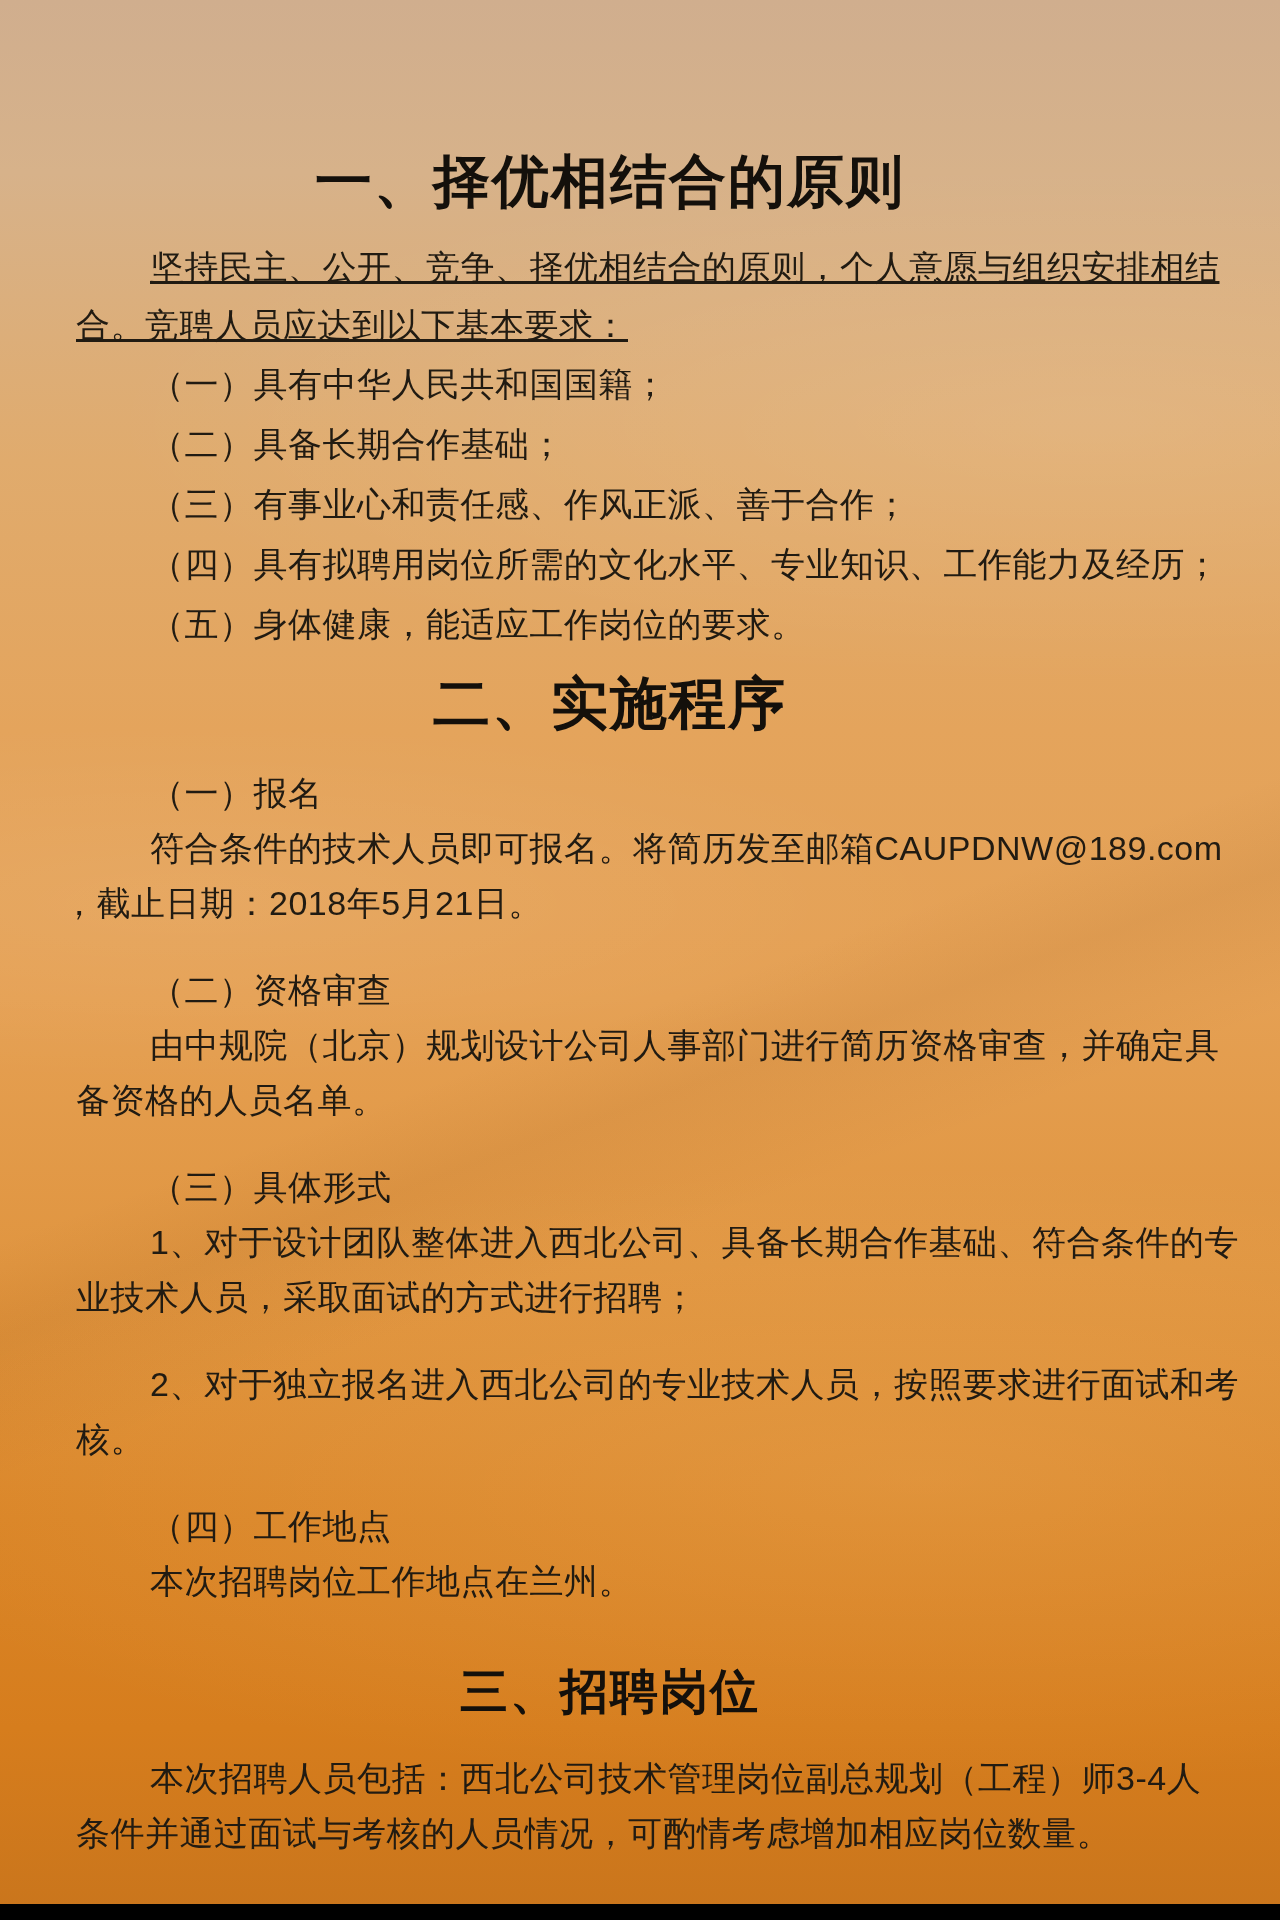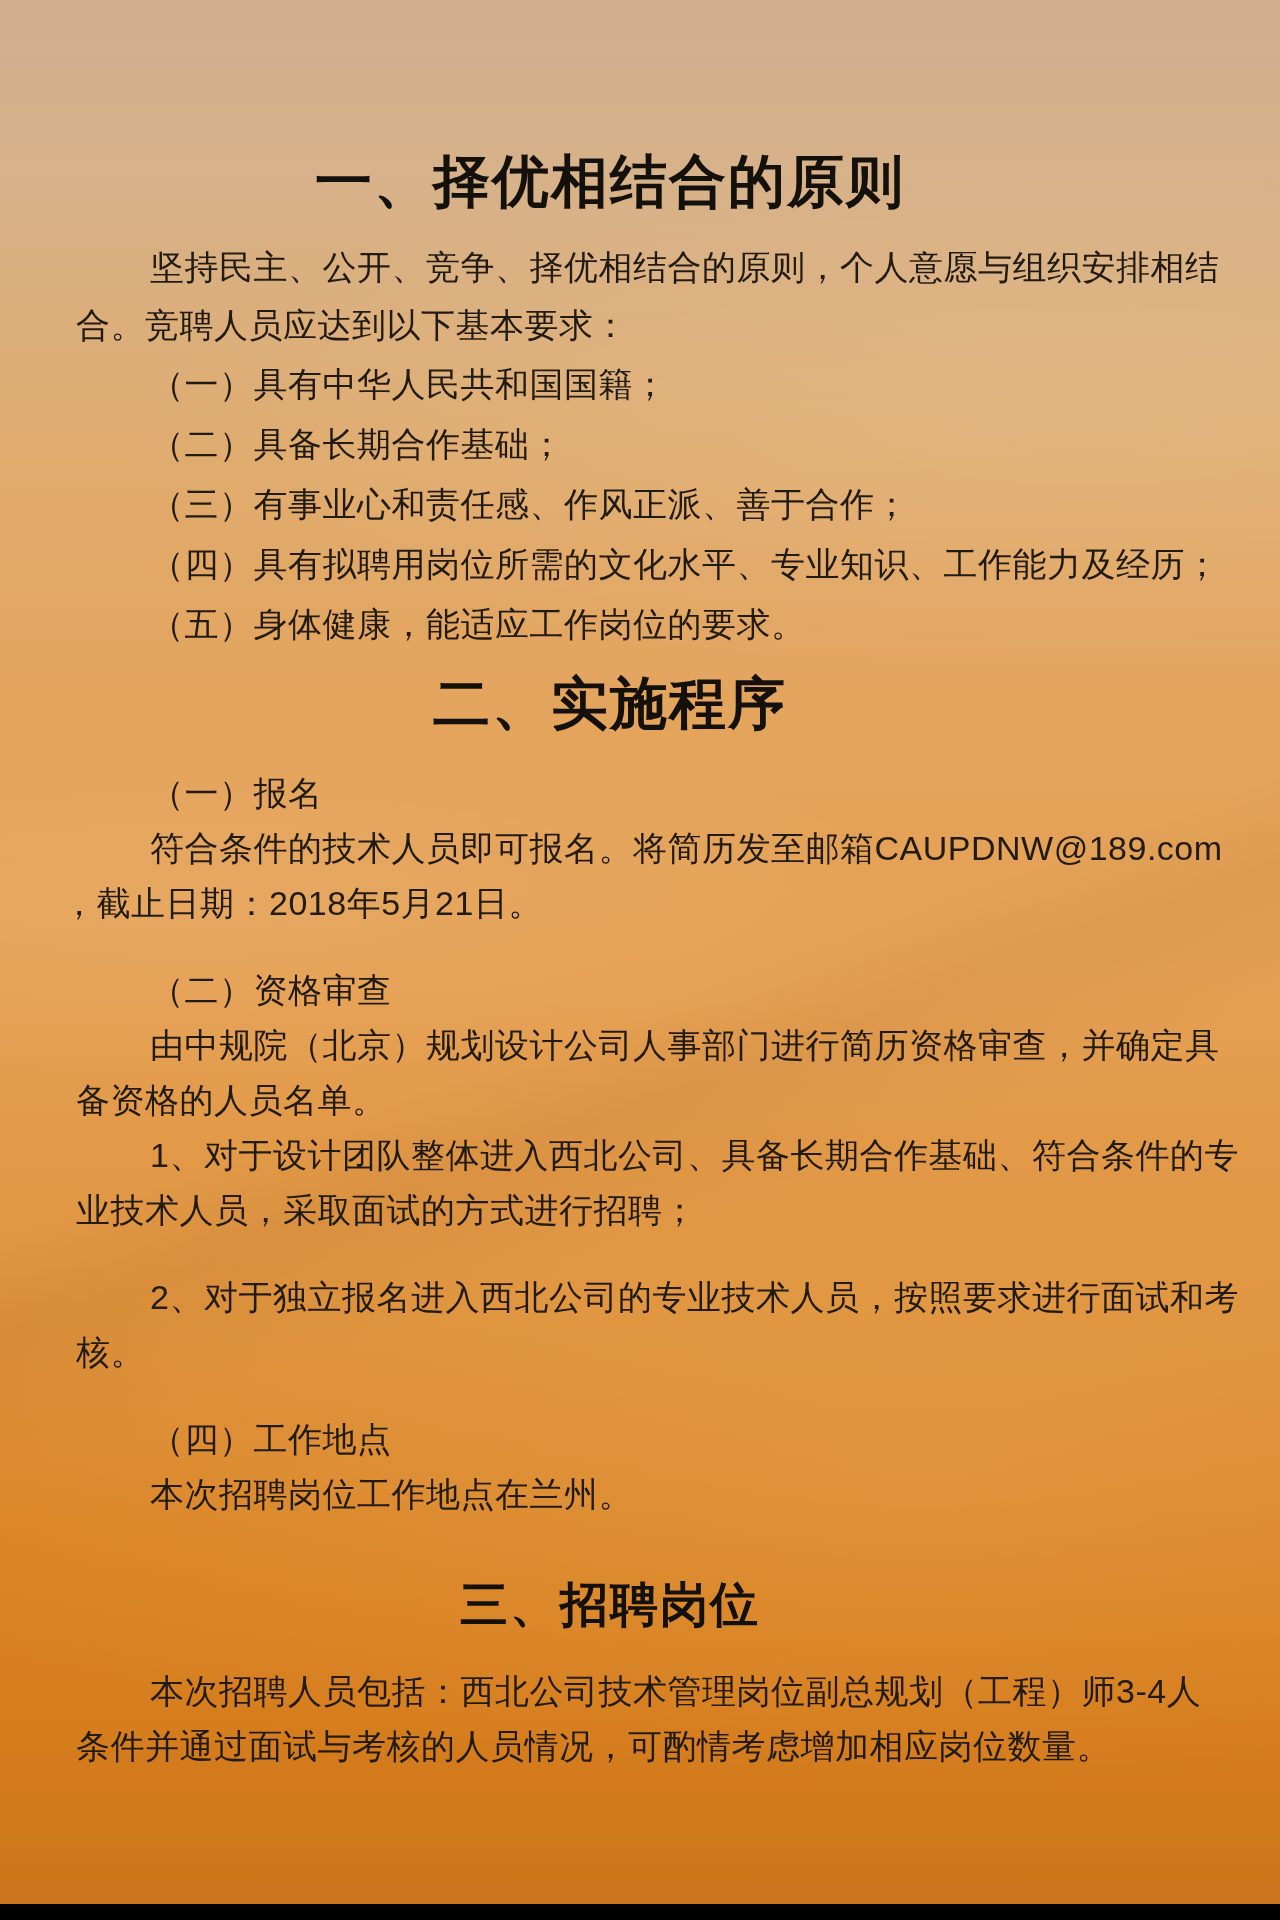--- a/index.html
+++ b/index.html
@@ -44,21 +44,21 @@
   .t1{font-size:57px;line-height:62px;margin:0 0 26px 0;}
   .t2{font-size:57px;line-height:62px;margin:18px 0 18px 0;}
   .t3{font-size:48px;line-height:74px;margin:46px 0 22px 0;}
   .line{
     font-size:34px;
     margin:0;
     white-space:nowrap;
     letter-spacing:.5px;
   }
   .lh60{line-height:60px;}
-  .lh58{line-height:58px;}
+  .lh58{line-height:58px;text-decoration:underline;}
   .lh55{line-height:55px;}
   .indent{text-indent:74px;}
   .hang{margin-left:-14px;}
   .gap{margin-top:32px;}
   .footer{
     position:absolute;
     top:1909px;
     right:42px;
     display:flex;
     align-items:center;
@@ -94,20 +94,21 @@
     <p class="line lh60 indent">（五）身体健康，能适应工作岗位的要求。</p>
 
     <h1 class="htitle t2">二、实施程序</h1>
 
     <p class="line lh55 indent gap">（一）报名</p>
     <p class="line lh55 indent">符合条件的技术人员即可报名。将简历发至邮箱CAUPDNW@189.com</p>
     <p class="line lh55 hang">，截止日期：2018年5月21日。</p>
     <p class="line lh55 indent gap">（二）资格审查</p>
     <p class="line lh55 indent">由中规院（北京）规划设计公司人事部门进行简历资格审查，并确定具</p>
     <p class="line lh55">备资格的人员名单。</p>
+    <p class="line lh55 indent gap">（三）具体形式</p>
     <p class="line lh55 indent">1、对于设计团队整体进入西北公司、具备长期合作基础、符合条件的专</p>
     <p class="line lh55">业技术人员，采取面试的方式进行招聘；</p>
     <p class="line lh55 indent gap">2、对于独立报名进入西北公司的专业技术人员，按照要求进行面试和考</p>
     <p class="line lh55">核。</p>
     <p class="line lh55 indent gap">（四）工作地点</p>
     <p class="line lh55 indent">本次招聘岗位工作地点在兰州。</p>
 
     <h1 class="htitle t3">三、招聘岗位</h1>
 
     <p class="line lh55 indent">本次招聘人员包括：西北公司技术管理岗位副总规划（工程）师3-4人</p>

